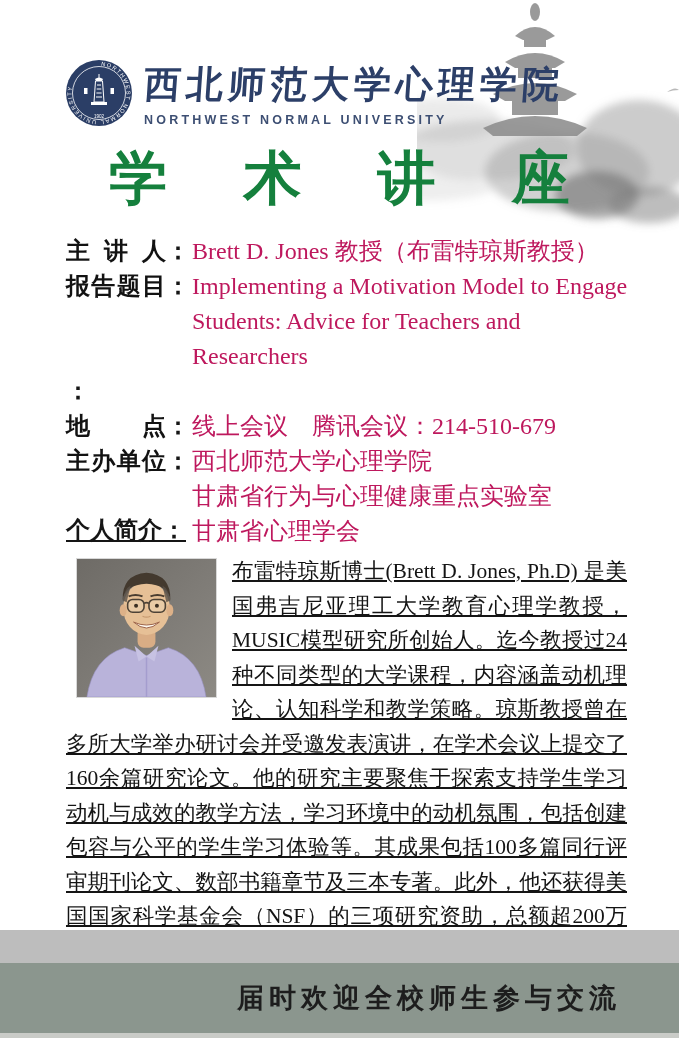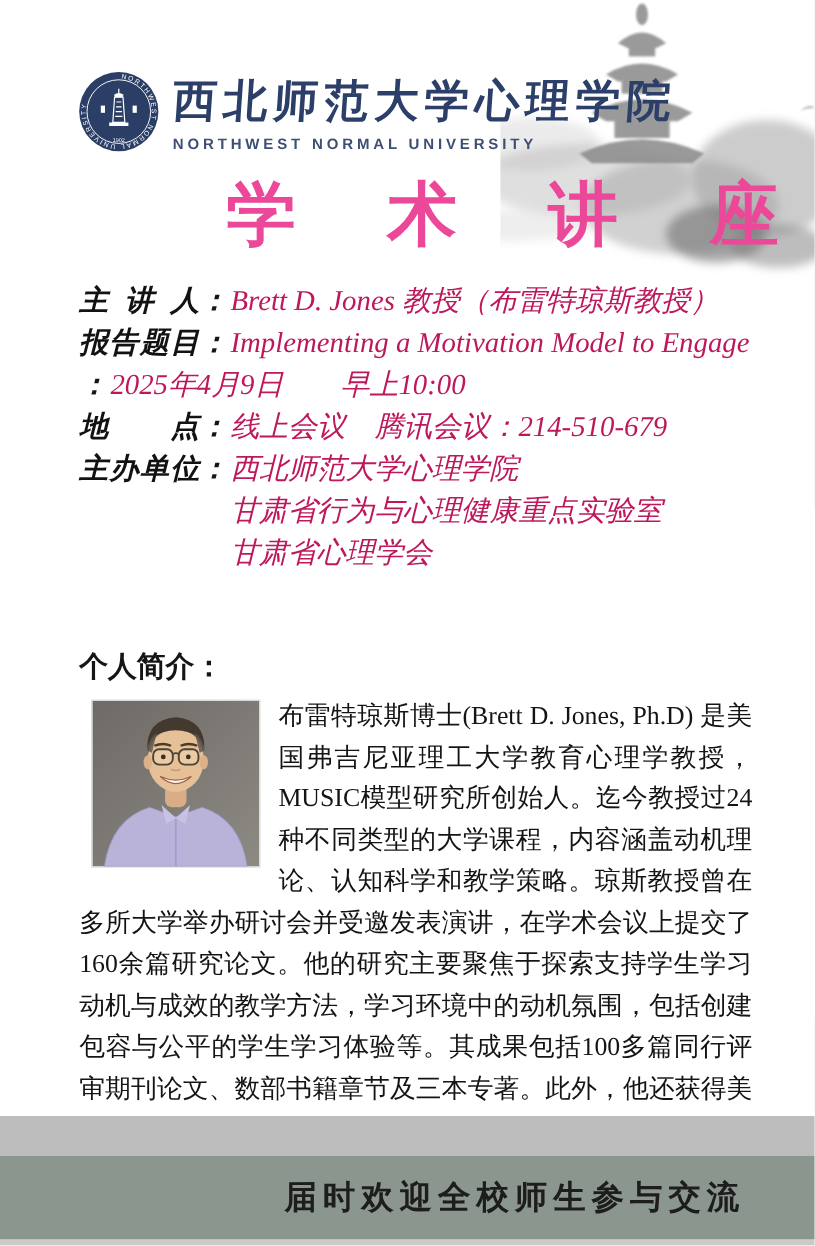--- a/index.html
+++ b/index.html
@@ -19,36 +19,36 @@
   }
   .uni-en{
     font-size:12.5px;color:#3d4f73;letter-spacing:3.2px;margin-top:3px;
     font-family:"Liberation Sans","DejaVu Sans",sans-serif;font-weight:600;
   }
   
   .inkwash{position:absolute;top:0;right:0;z-index:1;pointer-events:none;}
   
   .title{
     position:absolute;left:0;right:0;top:140px;z-index:2;
-    text-align:right;font-size:58px;font-weight:900;color:#ec4899;
+    text-align:center;font-size:58px;font-weight:900;color:#15803d;
     letter-spacing:30px;text-indent:30px;
     font-family:"Liberation Sans","DejaVu Sans",sans-serif;
   }
   
-  .details{position:absolute;left:66px;right:44px;top:234px;z-index:2;font-style:italic;}
+  .details{position:absolute;left:66px;right:44px;top:234px;z-index:2;}
   .row{display:flex;align-items:flex-start;font-size:24px;line-height:35px;}
   .lbl{
     width:100px;flex:none;font-weight:700;color:#121212;
     text-align:justify;text-align-last:justify;
   }
   .colon{flex:none;width:26px;font-weight:700;}
   .val{flex:1;color:#be185d;}
   .val .vline{display:block;}
   
-  .bio{position:absolute;left:66px;right:52px;top:539px;z-index:2;}
+  .bio{position:absolute;left:66px;right:52px;top:514px;z-index:2;text-decoration:underline;}
   .bio-heading{font-size:24px;font-weight:700;margin:0 0 8px 0;}
   .bio-photo{
     float:left;width:141px;height:140px;margin:4px 15px 6px 10px;
     border:1px solid #d8d8d8;box-sizing:border-box;
   }
   .bio-text{
     font-size:21.5px;line-height:34.5px;text-align:justify;color:#141414;
     margin:0;
   }
   
@@ -137,26 +137,26 @@
       <span class="lbl">主讲人</span>
       <span class="colon">：</span>
       <span class="val">Brett D. Jones 教授（布雷特琼斯教授）</span>
     </div>
 
     <div class="row">
       <span class="lbl">报告题目</span>
       <span class="colon">：</span>
       <span class="val">
         <span class="vline">Implementing a Motivation Model to Engage</span>
+        <span class="vline">Students: Advice for Teachers and Researchers</span>
       </span>
     </div>
 
     <div class="row">
       <span class="colon">：</span>
-      <span class="val">2025年4月9日　　早上10:00</span>
     </div>
 
     <div class="row">
       <span class="lbl">地点</span>
       <span class="colon">：</span>
       <span class="val">线上会议　腾讯会议：214-510-679</span>
     </div>
 
     <div class="row">
       <span class="lbl">主办单位</span>

